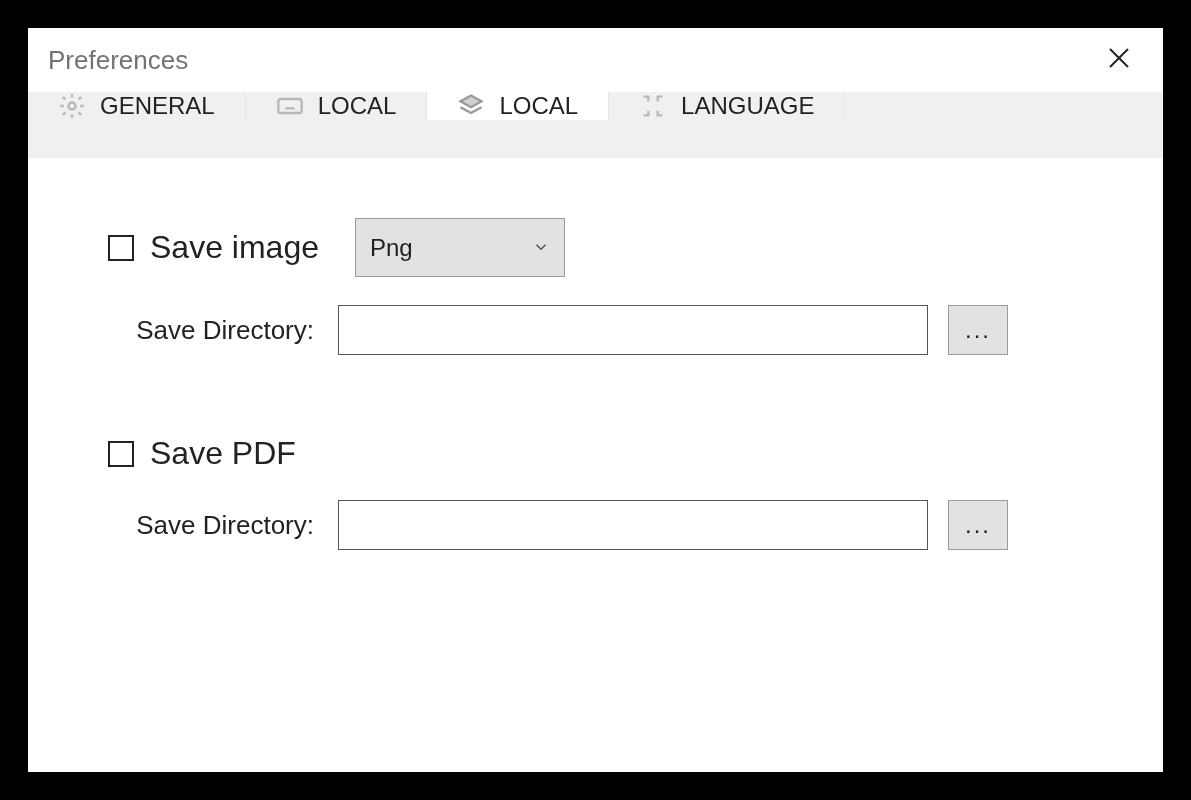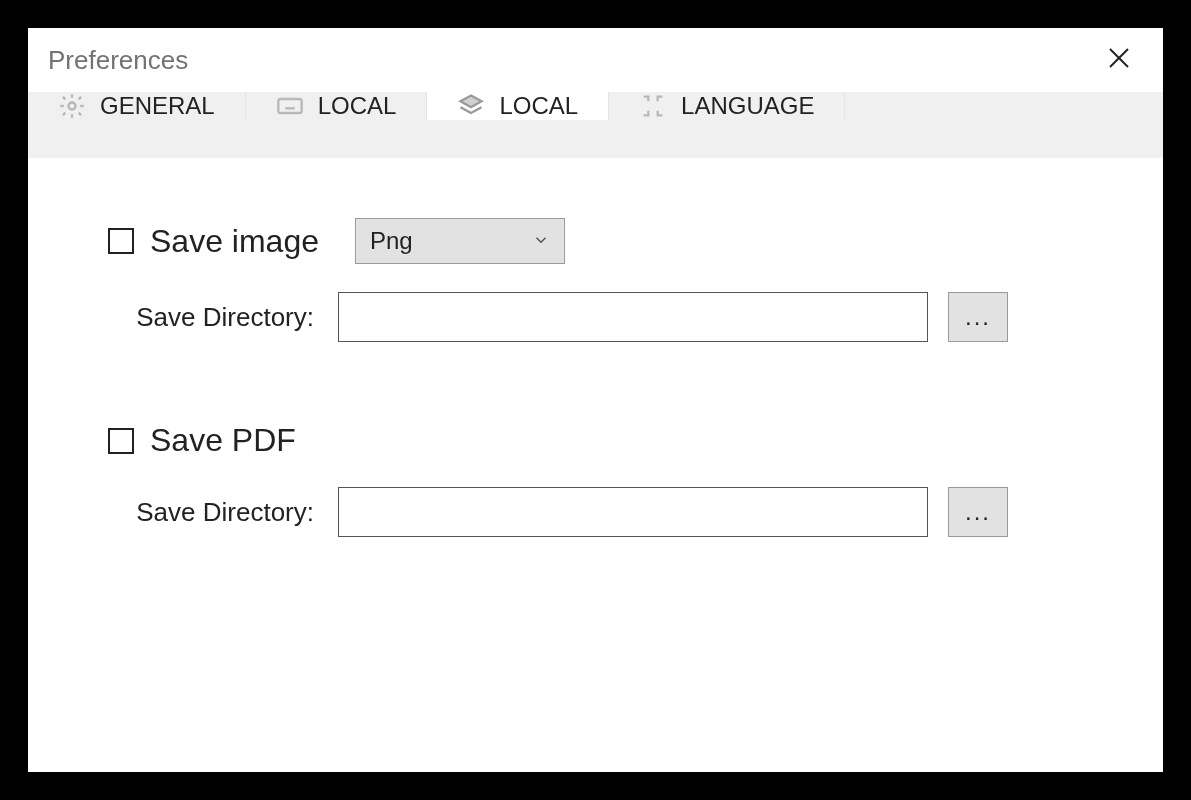--- a/index.html
+++ b/index.html
@@ -100,21 +100,21 @@
     background: #fff;
     cursor: pointer;
   }
   .checkbox-label {
     font-size: 32px;
     color: #222;
   }
   .format-select {
     margin-left: 36px;
     width: 210px;
-    height: 46px;
+    height: 59px;
     border: 1px solid #9a9a9a;
     background: #e2e2e2;
     display: flex;
     align-items: center;
     justify-content: space-between;
     padding: 12px 14px;
     font-size: 24px;
     color: #222;
     cursor: pointer;
   }

